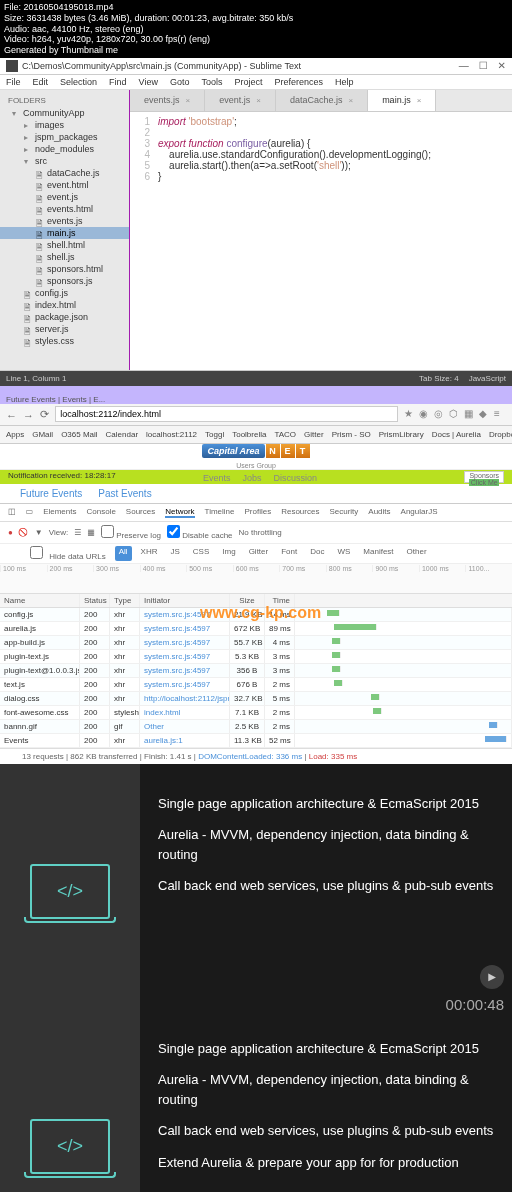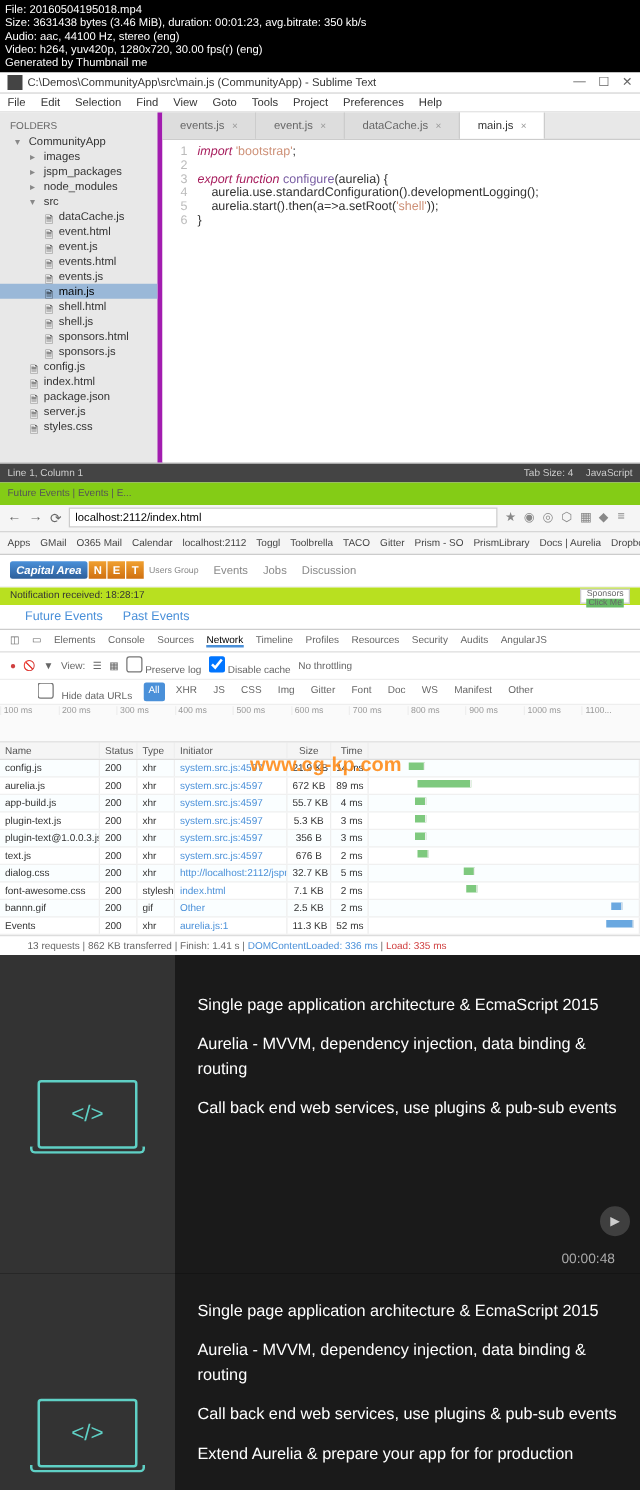--- a/index.html
+++ b/index.html
@@ -10,21 +10,21 @@
 
 
 .sublime { background: #fff; }
 .titlebar { background: #fff; color: #333; padding: 2px 6px; font-size: 9px; display: flex; align-items: center; border-bottom: 1px solid #ccc; }
 .titlebar .app-icon { width: 12px; height: 12px; background: #444; margin-right: 4px; }
 .win-ctrl { margin-left: auto; display: flex; gap: 10px; color: #666; font-size: 10px; }
 .menubar { background: #fff; color: #333; padding: 2px 6px; font-size: 9px; display: flex; gap: 12px; border-bottom: 1px solid #ddd; }
 .menubar span { cursor: pointer; }
 
 .editor-body { display: flex; height: 280px; }
-.sidebar { width: 130px; background: #e8e8e8; border-right: 4px solid #a21caf; padding: 4px 0; overflow: hidden; }
+.sidebar { width: 130px; background: #e8e8e8; border-right: 1px solid #a21caf; padding: 4px 0; overflow: hidden; }
 .sidebar-hdr { font-size: 8px; color: #666; padding: 2px 8px; text-transform: uppercase; }
 .tree-item { font-size: 9px; padding: 1px 4px 1px 12px; color: #333; display: flex; align-items: center; gap: 3px; white-space: nowrap; }
 .tree-item.nested { padding-left: 24px; }
 .tree-item.nested2 { padding-left: 36px; }
 .tree-item.sel { background: #9ab8d8; color: #000; }
 .tree-icon { display: inline-block; width: 8px; height: 8px; font-size: 8px; }
 .folder-i { color: #888; }
 
 .tabs { background: #e8e8e8; display: flex; height: 22px; border-bottom: 1px solid #ccc; }
 .tab { padding: 4px 14px; font-size: 9px; color: #666; border-right: 1px solid #ccc; background: #ddd; display: flex; align-items: center; gap: 6px; }
@@ -35,31 +35,31 @@
 .gutter { width: 28px; text-align: right; color: #bbb; padding-right: 8px; }
 .codetxt { color: #333; white-space: pre; }
 .kw { color: #a71d5d; font-style: italic; }
 .str { color: #ce9178; }
 .fn { color: #795da3; }
 .statusbar { background: #e8e8e8; height: 16px; display: flex; align-items: center; font-size: 8px; color: #ccc; padding: 0 6px; border-top: 1px solid #ccc; }
 .sb-right { margin-left: auto; display: flex; gap: 10px; }
 
 
 .chrome { background: #fff; }
-.chrome-tabs { background: #84cc16; height: 18px; display: flex; align-items: center; padding: 0 6px; font-size: 8px; color: #555; }
+.chrome-tabs { background: #c4b5fd; height: 18px; display: flex; align-items: flex-end; padding: 0 6px; font-size: 8px; color: #555; }
 .url-bar { background: #f5f5f5; height: 22px; display: flex; align-items: center; padding: 0 6px; gap: 6px; border-bottom: 1px solid #ccc; }
 .nav-btn { color: #666; font-size: 11px; }
 .url-input { flex: 1; background: #fff; border: 1px solid #ccc; height: 16px; padding: 0 4px; font-size: 9px; }
 .url-icons { display: flex; gap: 3px; }
 .url-icons span { width: 12px; height: 12px; font-size: 10px; color: #888; }
 .bookmarks { background: #f5f5f5; height: 18px; display: flex; align-items: center; gap: 8px; padding: 0 6px; font-size: 8px; color: #444; border-bottom: 1px solid #ccc; overflow: hidden; }
 .bookmarks span { white-space: nowrap; }
 
 .page { background: #fff; }
-.header-img { height: 26px; display: flex; align-items: center; padding: 0 8px; gap: 4px; border-bottom: 1px solid #eee; }
+.header-img { height: 26px; display: flex; align-items: center; padding: 0 8px; gap: 4px; border-bottom: 1px solid #eee; flex-direction: column; }
 .logo-box { display: flex; gap: 1px; align-items: center; }
 .logo-pill { background: linear-gradient(#4a90d9,#2d5f9a); color: #fff; padding: 2px 5px; font-size: 9px; font-weight: bold; font-style: italic; border-radius: 2px; }
 .net-box { display: flex; gap: 1px; }
 .net-box span { background: linear-gradient(#f0a030,#d07010); color: #fff; width: 14px; height: 14px; display: flex; align-items: center; justify-content: center; font-size: 9px; font-weight: bold; }
 .ug-txt { font-size: 7px; color: #888; }
 .nav-tabs { display: flex; gap: 12px; margin-left: 8px; font-size: 9px; color: #888; }
 .notif { background: #b8e020; height: 14px; font-size: 8px; padding: 1px 8px; color: #333; display: flex; }
 .sponsors { margin-left: auto; background: #fff; border: 1px solid #ccc; padding: 0 4px; font-size: 7px; text-align: center; color: #666; }
 .page-tabs { display: flex; gap: 16px; padding: 4px 20px; font-size: 10px; }
 .page-tab { color: #4a90d9; }
@@ -97,21 +97,21 @@
 .watermark { position: absolute; color: #ff8c1a; font-size: 16px; font-weight: bold; opacity: 0.9; pointer-events: none; }
 
 
 .slide { height: 255px; background: #1a1a1a; display: flex; position: relative; }
 .slide-left { width: 140px; background: #333; position: relative; overflow: hidden; display: flex; align-items: center; justify-content: center; }
 .laptop { width: 80px; height: 55px; border: 2px solid #5fd0c5; border-radius: 3px; position: relative; }
 .laptop::after { content: ""; position: absolute; bottom: -6px; left: -8px; right: -8px; height: 4px; border: 2px solid #5fd0c5; border-top: none; border-radius: 0 0 4px 4px; }
 .laptop-code { color: #5fd0c5; font-size: 18px; text-align: center; line-height: 50px; }
 .slide-right { flex: 1; padding: 30px 18px; color: #fff; font-size: 13px; line-height: 1.5; }
 .slide-right p { margin-bottom: 12px; font-weight: 300; }
-.slide-time { position: absolute; bottom: 6px; right: 20px; color: #aaa; font-size: 11px; }
+.slide-time { position: absolute; bottom: 6px; right: 8px; color: #aaa; font-size: 15px; }
 .play-btn { position: absolute; right: 8px; bottom: 30px; width: 24px; height: 24px; background: rgba(80,80,80,0.7); border-radius: 50%; display: flex; align-items: center; justify-content: center; color: #ccc; font-size: 10px; }
 </style>
 </head>
 <body>
 
 <div class="meta">
   <div>File: 20160504195018.mp4</div>
   <div>Size: 3631438 bytes (3.46 MiB), duration: 00:01:23, avg.bitrate: 350 kb/s</div>
   <div>Audio: aac, 44100 Hz, stereo (eng)</div>
   <div>Video: h264, yuv420p, 1280x720, 30.00 fps(r) (eng)</div>

